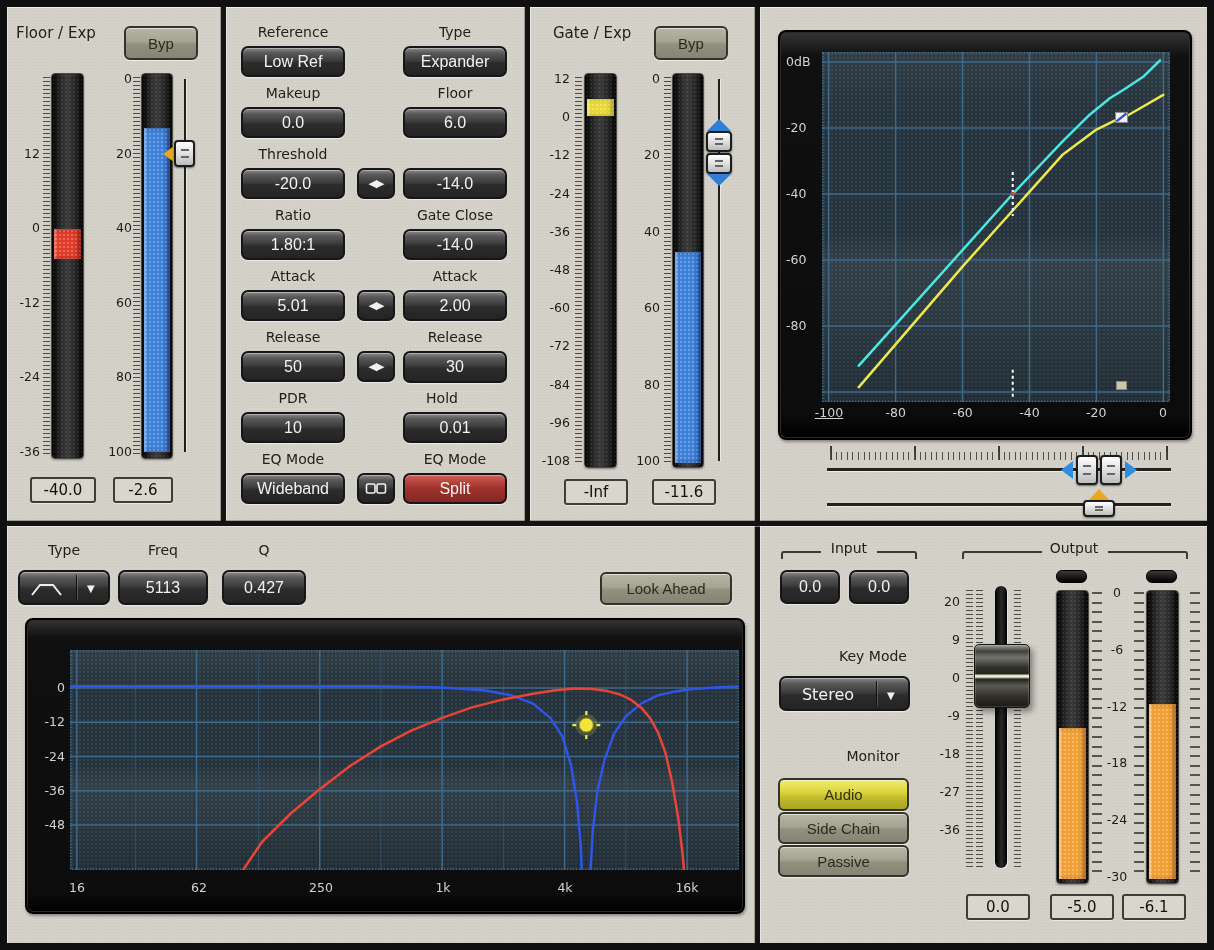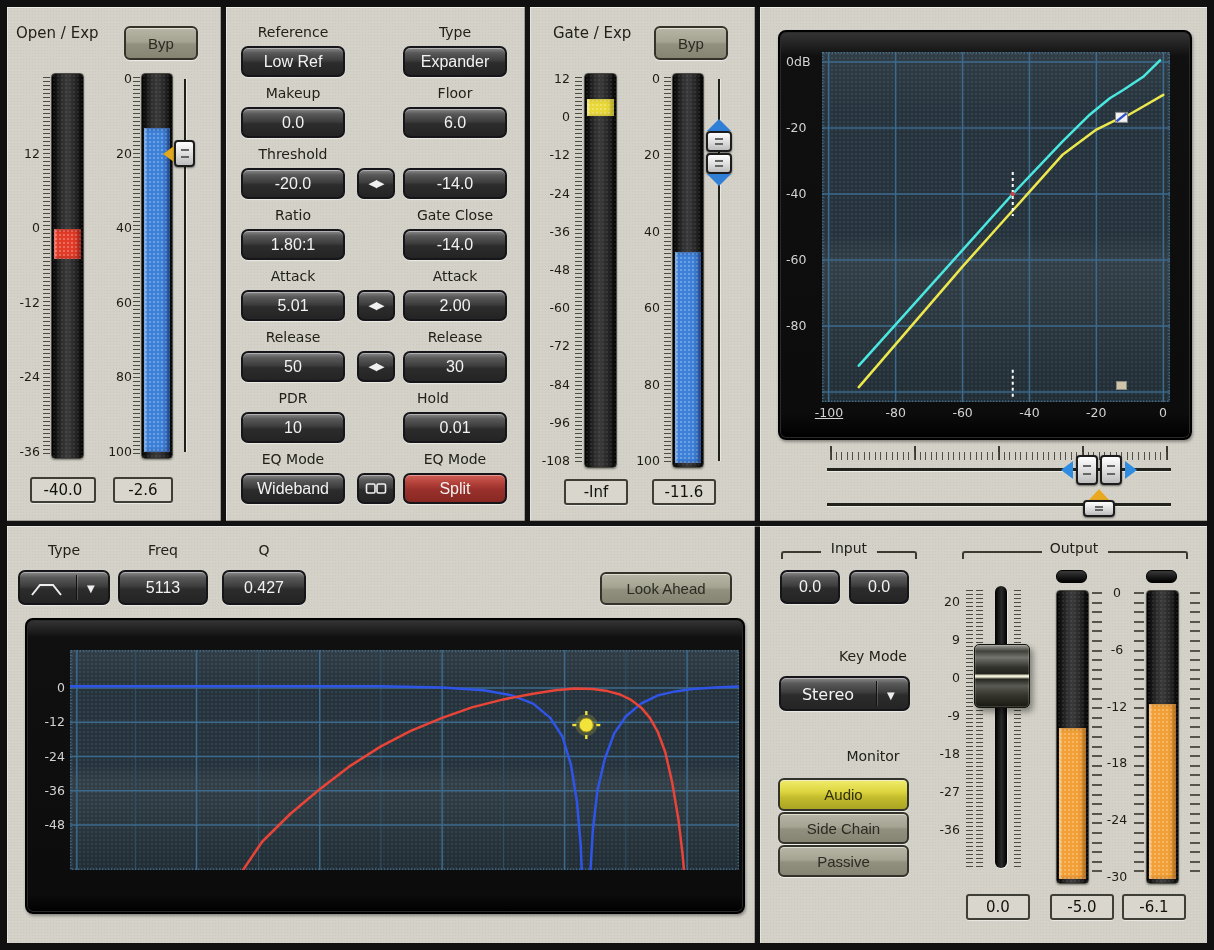--- a/index.html
+++ b/index.html
@@ -79,21 +79,21 @@
 <body>
 
 <div class="app">
   <div class="surface"></div>
 
   <div class="divider-v" style="left:221px;top:7px;height:516px;"></div>
   <div class="divider-v" style="left:525px;top:7px;height:516px;"></div>
   <div class="divider-v" style="left:755px;top:7px;height:936px;"></div>
   <div class="divider-h" style="left:7px;top:521px;width:1200px;"></div>
 
-  <div class="lbl" style="left:16px;top:24px;width:110px;font-size:15px;">Open / Exp</div>
+  <div class="lbl" style="left:16px;top:24px;width:110px;font-size:15px;">Floor / Exp</div>
   <button class="btn-olive" style="left:124px;top:26px;width:74px;height:34px;">Byp</button>
 
   <div class="labels-v r" style="left:8px;top:79px;width:32px;height:373px;">
       <span class="slabel" style="position: absolute; top: 0%; left: 0px; right: 0px; transform: translateY(-50%); margin-left: 44px;">24</span>
       <span class="slabel" style="position: absolute; top: 20%; left: 0px; right: 0px; transform: translateY(-50%);">12</span>
       <span class="slabel" style="position: absolute; top: 40%; left: 0px; right: 0px; transform: translateY(-50%);">0</span>
       <span class="slabel" style="position: absolute; top: 60%; left: 0px; right: 0px; transform: translateY(-50%);">-12</span>
       <span class="slabel" style="position: absolute; top: 80%; left: 0px; right: 0px; transform: translateY(-50%);">-24</span>
       <span class="slabel" style="position: absolute; top: 100%; left: 0px; right: 0px; transform: translateY(-50%);">-36</span>
     </div>
@@ -156,21 +156,21 @@
 
   <div class="lbl c" style="left:241px;top:329px;width:104px;">Release</div>
   <div class="lbl c" style="left:403px;top:329px;width:104px;">Release</div>
   <button class="btn-dark" style="left:241px;top:351px;width:104px;height:31px;">50</button>
   <button class="btn-dark" style="left:357px;top:351px;width:38px;height:31px;">
       <span class="linkglyph">◀▶</span>
     </button>
   <button class="btn-dark" style="left:403px;top:351px;width:104px;height:32px;">30</button>
 
   <div class="lbl c" style="left:241px;top:390px;width:104px;">PDR</div>
-  <div class="lbl c" style="left:381px;top:390px;width:104px;">Hold</div>
+  <div class="lbl c" style="left:390px;top:390px;width:104px;">Hold</div>
   <button class="btn-dark" style="left:241px;top:412px;width:104px;height:31px;">10</button>
   <button class="btn-dark" style="left:403px;top:412px;width:104px;height:31px;">0.01</button>
 
   <div class="lbl c" style="left:241px;top:451px;width:104px;">EQ Mode</div>
   <div class="lbl c" style="left:403px;top:451px;width:104px;">EQ Mode</div>
   <button class="btn-dark" style="left:241px;top:473px;width:104px;height:31px;">Wideband</button>
   <button class="btn-dark" style="left:357px;top:473px;width:38px;height:31px;">
     <svg width="22" height="13" viewBox="0 0 22 13">
       <rect x="1.5" y="2" width="8.5" height="9" rx="1.5" fill="none" stroke="#f0f0f0" stroke-width="1.6"></rect>
       <rect x="12" y="2" width="8.5" height="9" rx="1.5" fill="none" stroke="#f0f0f0" stroke-width="1.6"></rect>
@@ -320,20 +320,28 @@
           <polyline points="0.0,36.2 310.9,36.2 372.2,37.4 413.7,40.2 441.8,45.4 463.1,53.6 480.3,67.9 492.4,86.5 501.0,115.0 507.0,152.1 510.7,194.9 512.5,237.7 519.5,237.7 522.8,180.6 527.4,140.7 534.7,109.3 544.1,83.6 555.8,66.5 571.0,53.6 587.9,45.4 605.3,41.4 622.4,39.1 645.2,37.4 669.0,36.5" fill="none" stroke="#2f55e8" stroke-width="2.5" stroke-linejoin="round" stroke-linecap="round"></polyline>
           <polyline points="168.8,226.3 191.9,192.0 220.7,163.5 249.7,139.2 279.4,116.4 310.9,96.4 340.7,80.8 372.2,67.9 401.9,57.4 433.4,49.4 463.1,43.7 485.3,40.2 505.0,38.5 522.8,39.1 537.5,41.1 550.1,44.5 561.2,49.9 571.0,57.4 579.9,67.9 587.9,82.2 595.3,102.2 602.1,132.1 608.4,169.2 612.5,203.5 614.8,229.1" fill="none" stroke="#e84438" stroke-width="2.5" stroke-linejoin="round" stroke-linecap="round"></polyline>
           <circle cx="516.3063238480291" cy="75.04539559014268" r="11" fill="#f2e23c" opacity="0.18"></circle>
           <line x1="516.3063238480291" y1="65.04539559014268" x2="516.3063238480291" y2="61.045395590142675" stroke="#f2e23c" stroke-width="2.4"></line>
           <line x1="516.3063238480291" y1="85.04539559014268" x2="516.3063238480291" y2="89.04539559014268" stroke="#f2e23c" stroke-width="2.4"></line>
           <line x1="506.30632384802914" y1="75.04539559014268" x2="502.30632384802914" y2="75.04539559014268" stroke="#f2e23c" stroke-width="2.4"></line>
           <line x1="526.3063238480291" y1="75.04539559014268" x2="530.3063238480291" y2="75.04539559014268" stroke="#f2e23c" stroke-width="2.4"></line>
           <circle cx="516.3063238480291" cy="75.04539559014268" r="7" fill="#f2e23c" stroke="#9a8c14" stroke-width="1"></circle>
         </svg>
     </div>
+    <div class="labels-h axis-light" style="left:50px;top:262px;width:610px;height:18px;">
+        <span class="slabel" style="position: absolute; left: 0%; top: 0px; transform: translateX(-50%);">16</span>
+        <span class="slabel" style="position: absolute; left: 20%; top: 0px; transform: translateX(-50%);">62</span>
+        <span class="slabel" style="position: absolute; left: 40%; top: 0px; transform: translateX(-50%);">250</span>
+        <span class="slabel" style="position: absolute; left: 60%; top: 0px; transform: translateX(-50%);">1k</span>
+        <span class="slabel" style="position: absolute; left: 80%; top: 0px; transform: translateX(-50%);">4k</span>
+        <span class="slabel" style="position: absolute; left: 100%; top: 0px; transform: translateX(-50%);">16k</span>
+      </div>
   </div>
 
   <div class="bracket bk-l" style="left:781px;top:551px;width:40px;"></div>
   <div class="lbl c" style="left:822px;top:540px;width:54px;">Input</div>
   <div class="bracket bk-r" style="left:877px;top:551px;width:40px;"></div>
   <button class="btn-dark" style="left:780px;top:570px;width:60px;height:34px;">0.0</button>
   <button class="btn-dark" style="left:849px;top:570px;width:60px;height:34px;">0.0</button>
 
   <div class="lbl c" style="left:813px;top:648px;width:120px;">Key Mode</div>
   <div class="btn-dark" style="left:779px;top:676px;width:131px;height:35px;">

